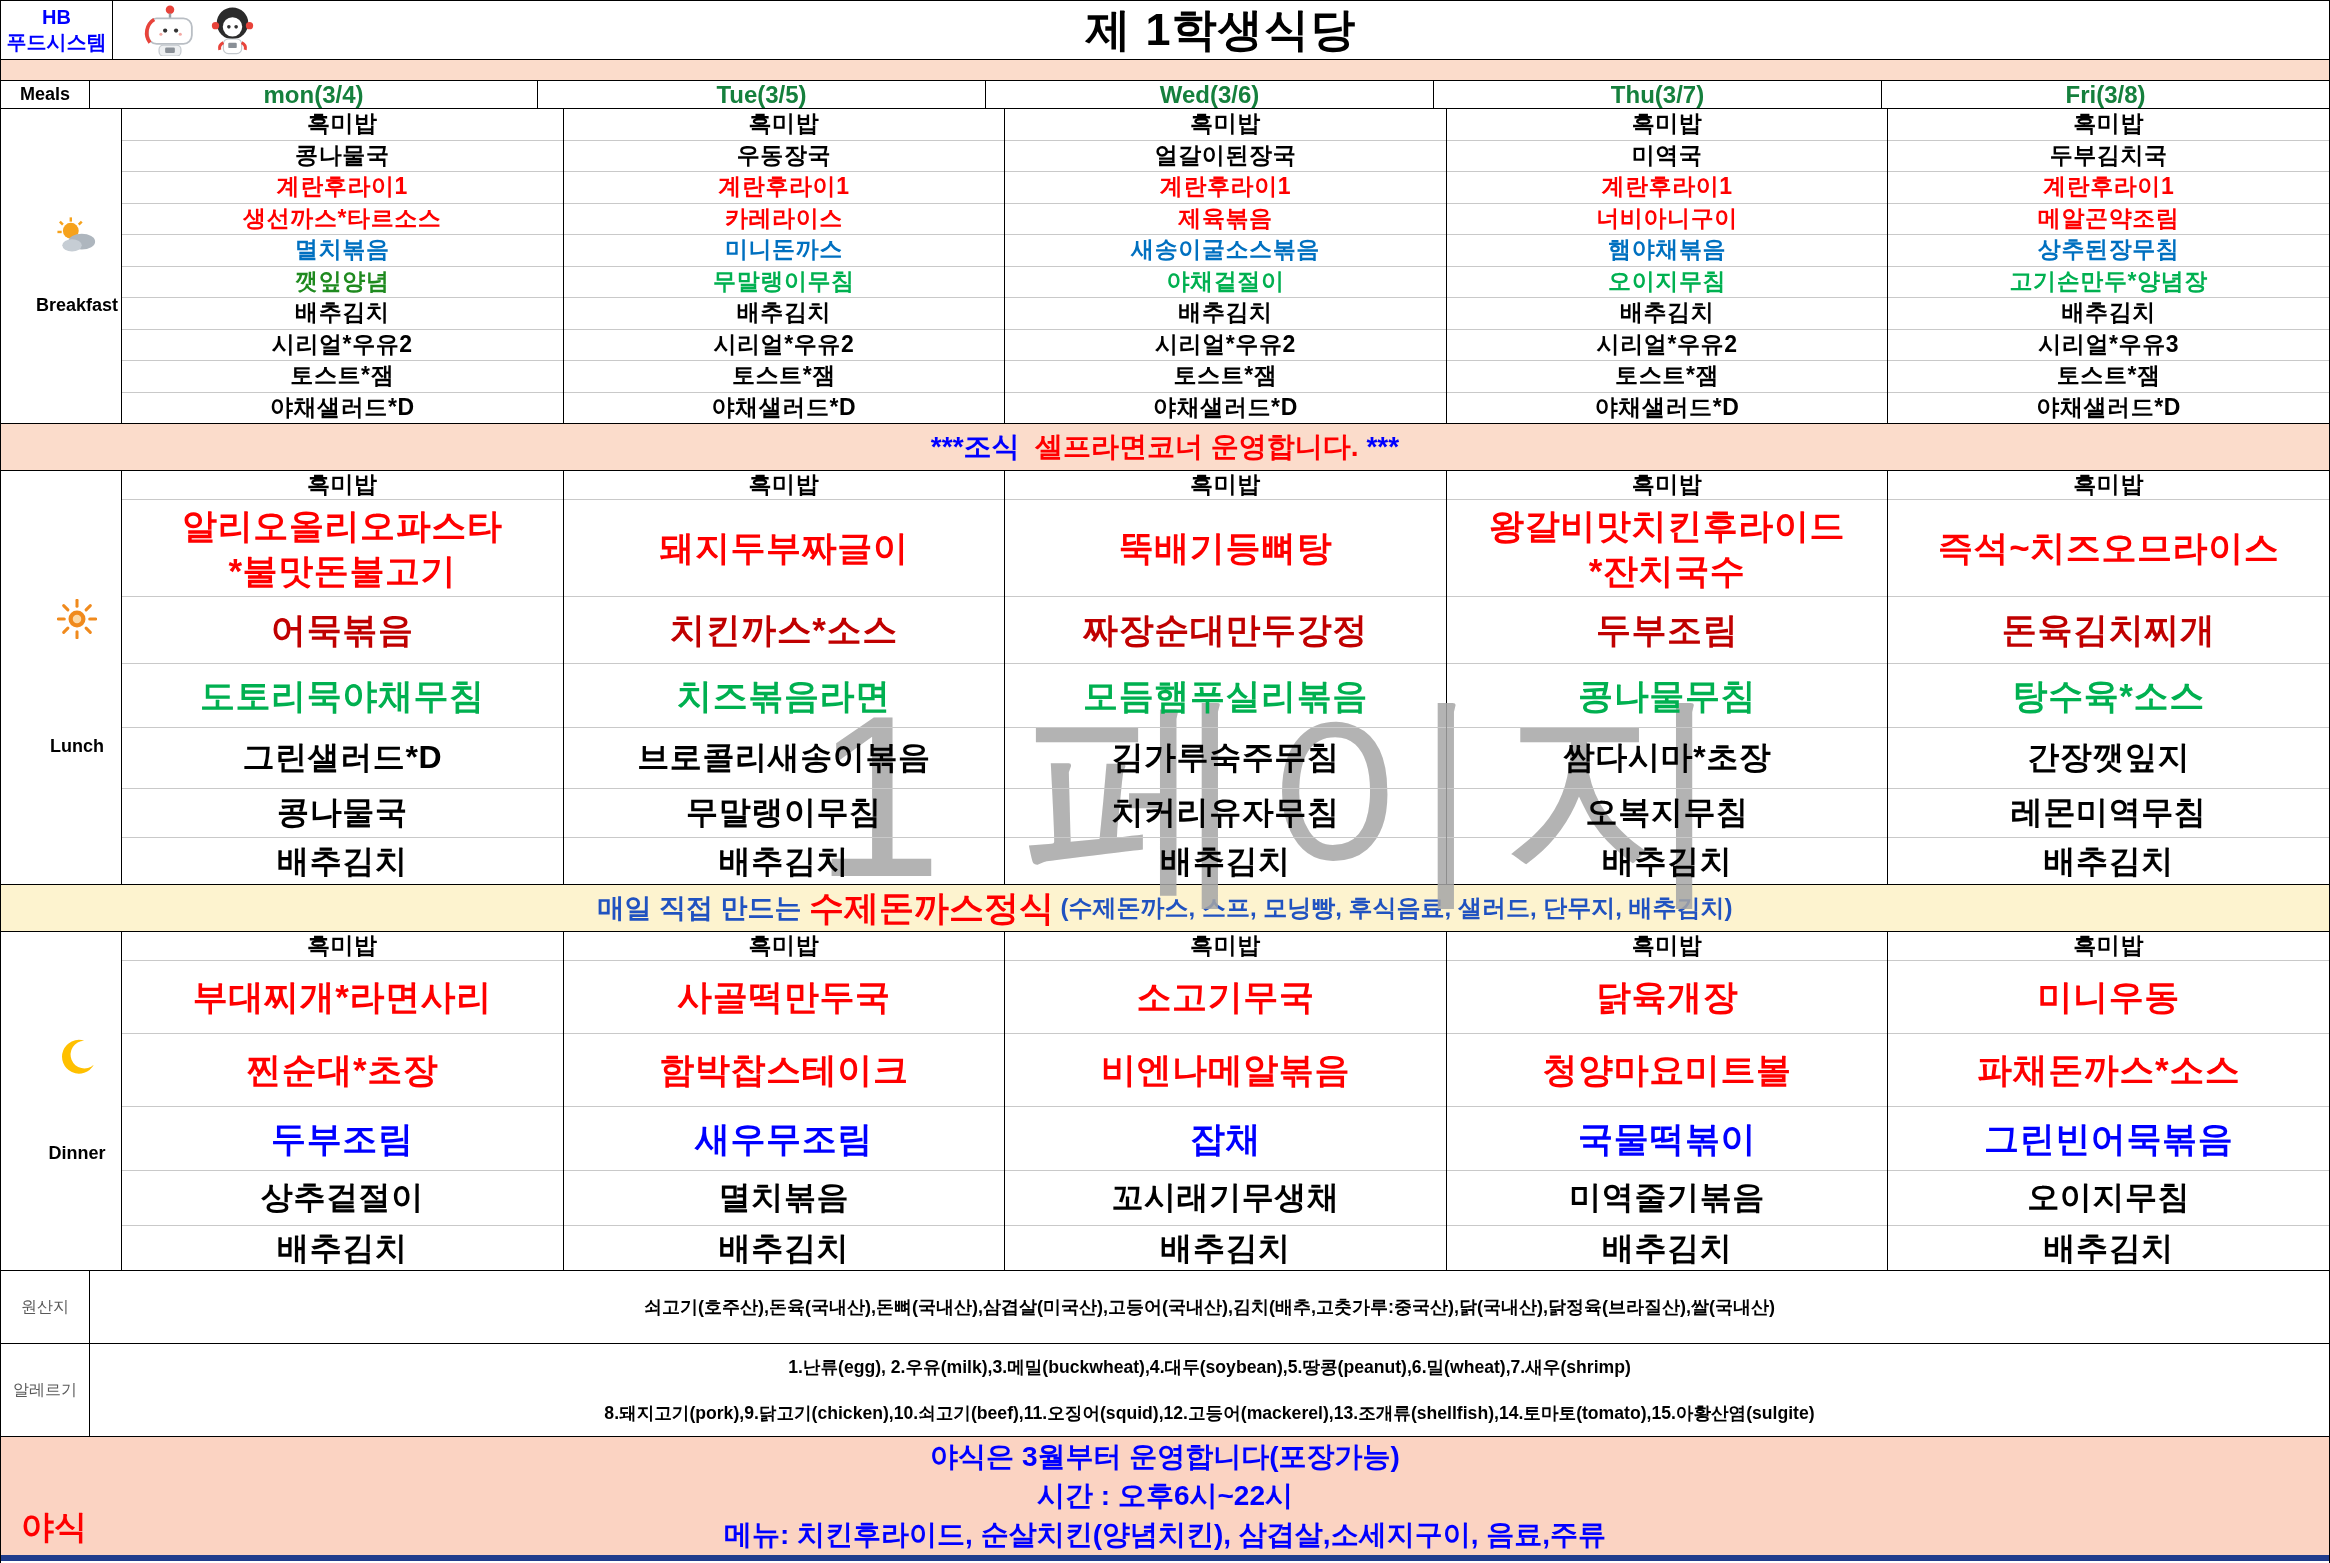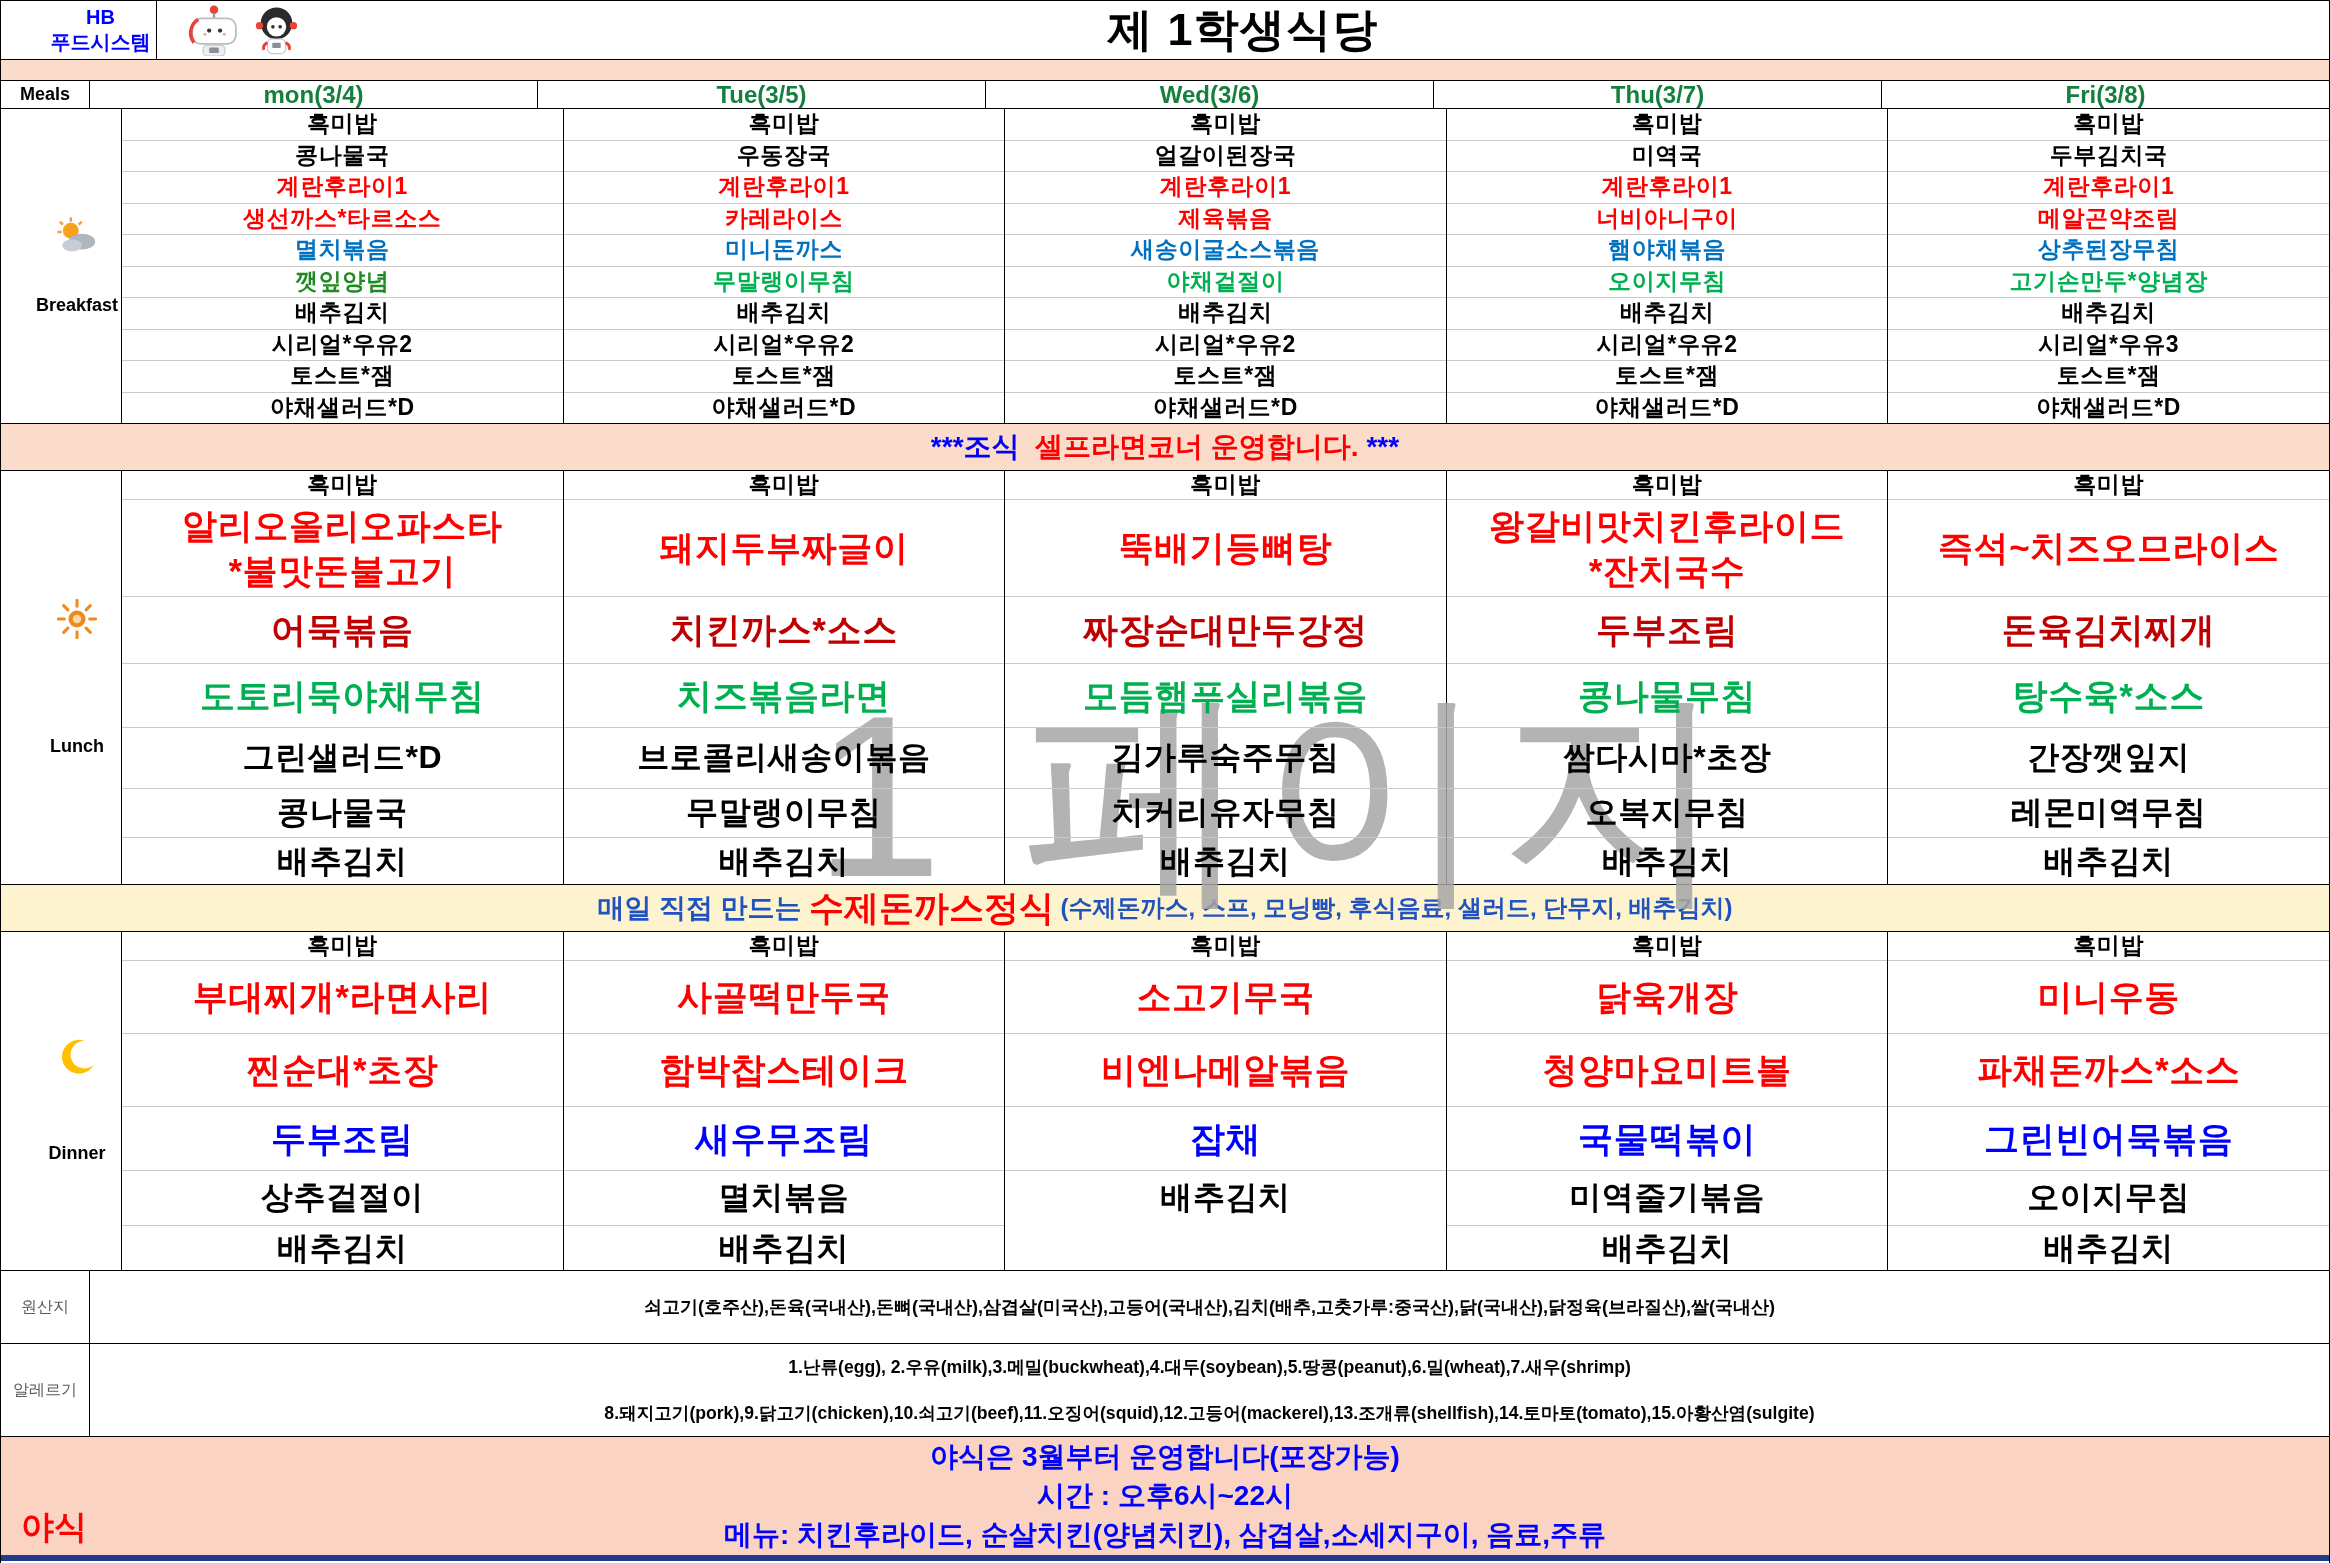--- a/index.html
+++ b/index.html
@@ -4,21 +4,21 @@
 <style>
   * { margin:0; padding:0; box-sizing:border-box; }
   html,body { background:#ffffff; }
   body { width:2330px; height:1564px; font-family:"Liberation Sans", sans-serif; }
   .page { position:relative; width:2330px; height:1564px; border:1.8px solid #000; background:#fff; overflow:hidden; }
 
   .band { display:flex; width:100%; }
   .band + .band { border-top:1.2px solid #000; }
 
   
-  .header-band { height:58px;padding-left:44px; }
+  .header-band { height:58px; }
   .brand-cell { width:112px; border-right:1.2px solid #000; display:flex; flex-direction:column;
                 justify-content:center; align-items:center; color:#0000FF; font-weight:700;
                 font-size:20px; line-height:1.25; text-align:center; }
   .title-area { flex:1; position:relative; display:flex; justify-content:center; align-items:center; }
   .mascots { position:absolute; left:29px; top:3.6px; display:flex; gap:12px; }
   .title { font-size:45px; font-weight:700; letter-spacing:1.2px; color:#000; }
 
   .pink-strip { height:21px; background:#FBDCCB; }
 
   
@@ -539,20 +539,23 @@
         <div class="menu-item c-r">
           <div>소고기무국</div>
         </div>
         <div class="menu-item c-r">
           <div>비엔나메알볶음</div>
         </div>
         <div class="menu-item c-B">
           <div>잡채</div>
         </div>
         <div class="menu-item c-k">
+          <div>꼬시래기무생채</div>
+        </div>
+        <div class="menu-item c-k">
           <div>배추김치</div>
         </div>
       </div>
     <div class="day-col dinner-col">
         <div class="menu-item c-k">
           <div>흑미밥</div>
         </div>
         <div class="menu-item c-r">
           <div>닭육개장</div>
         </div>

